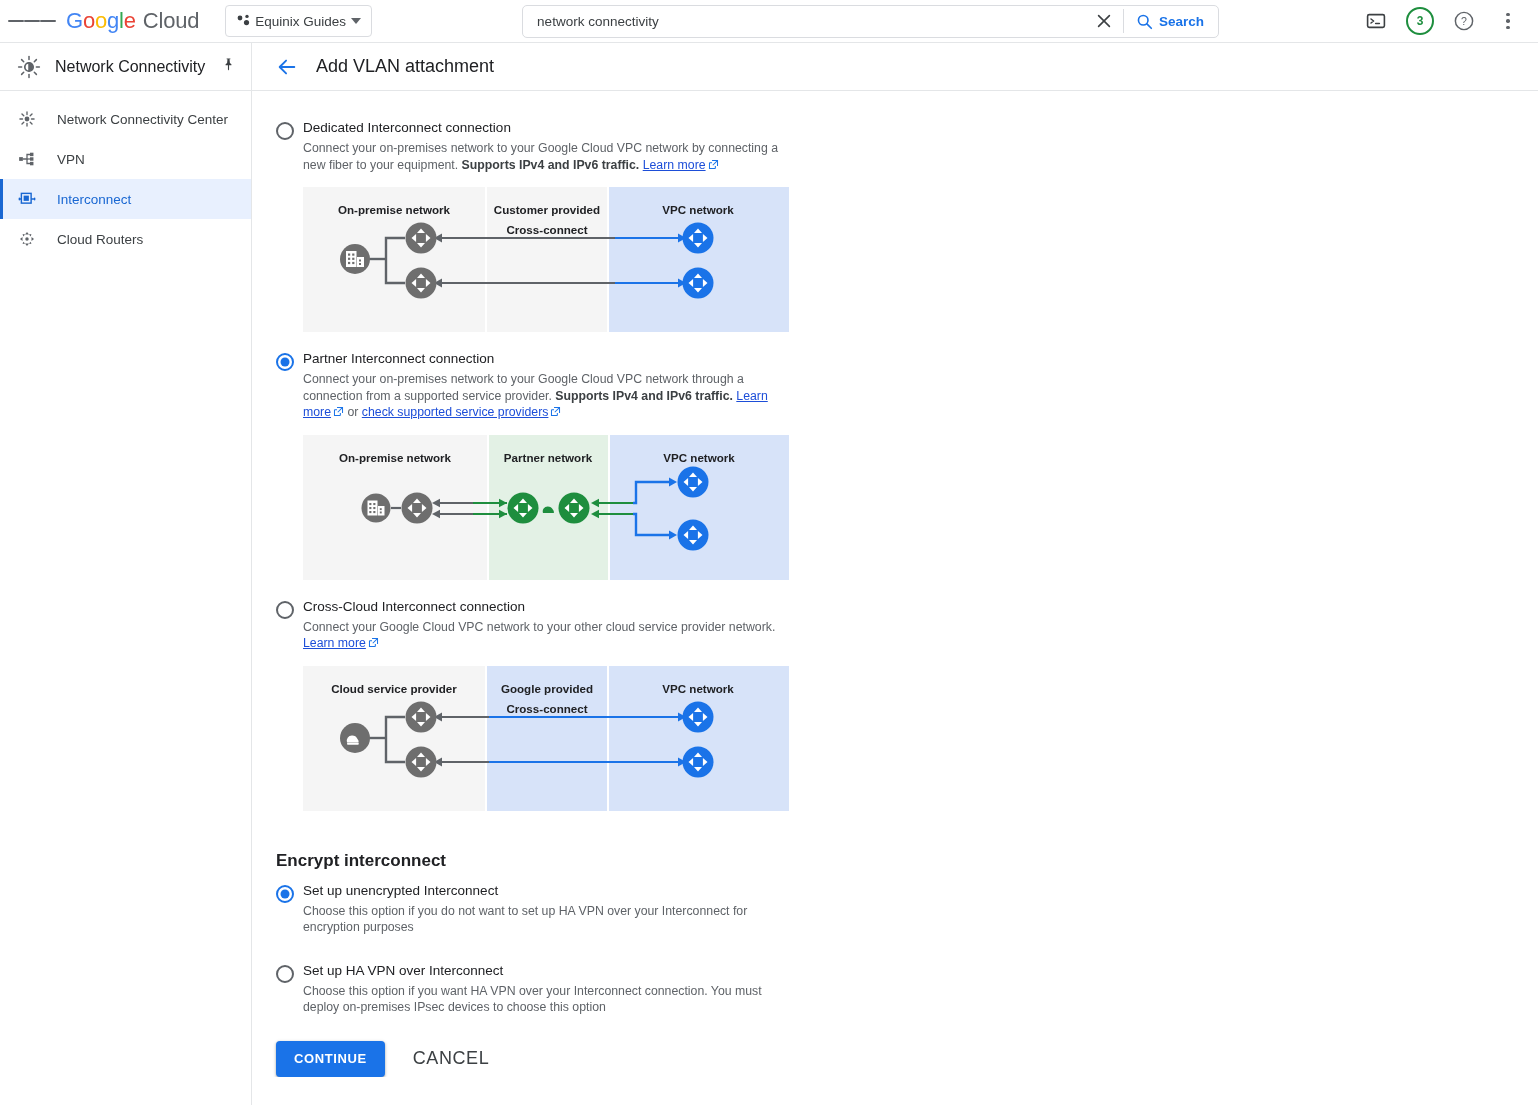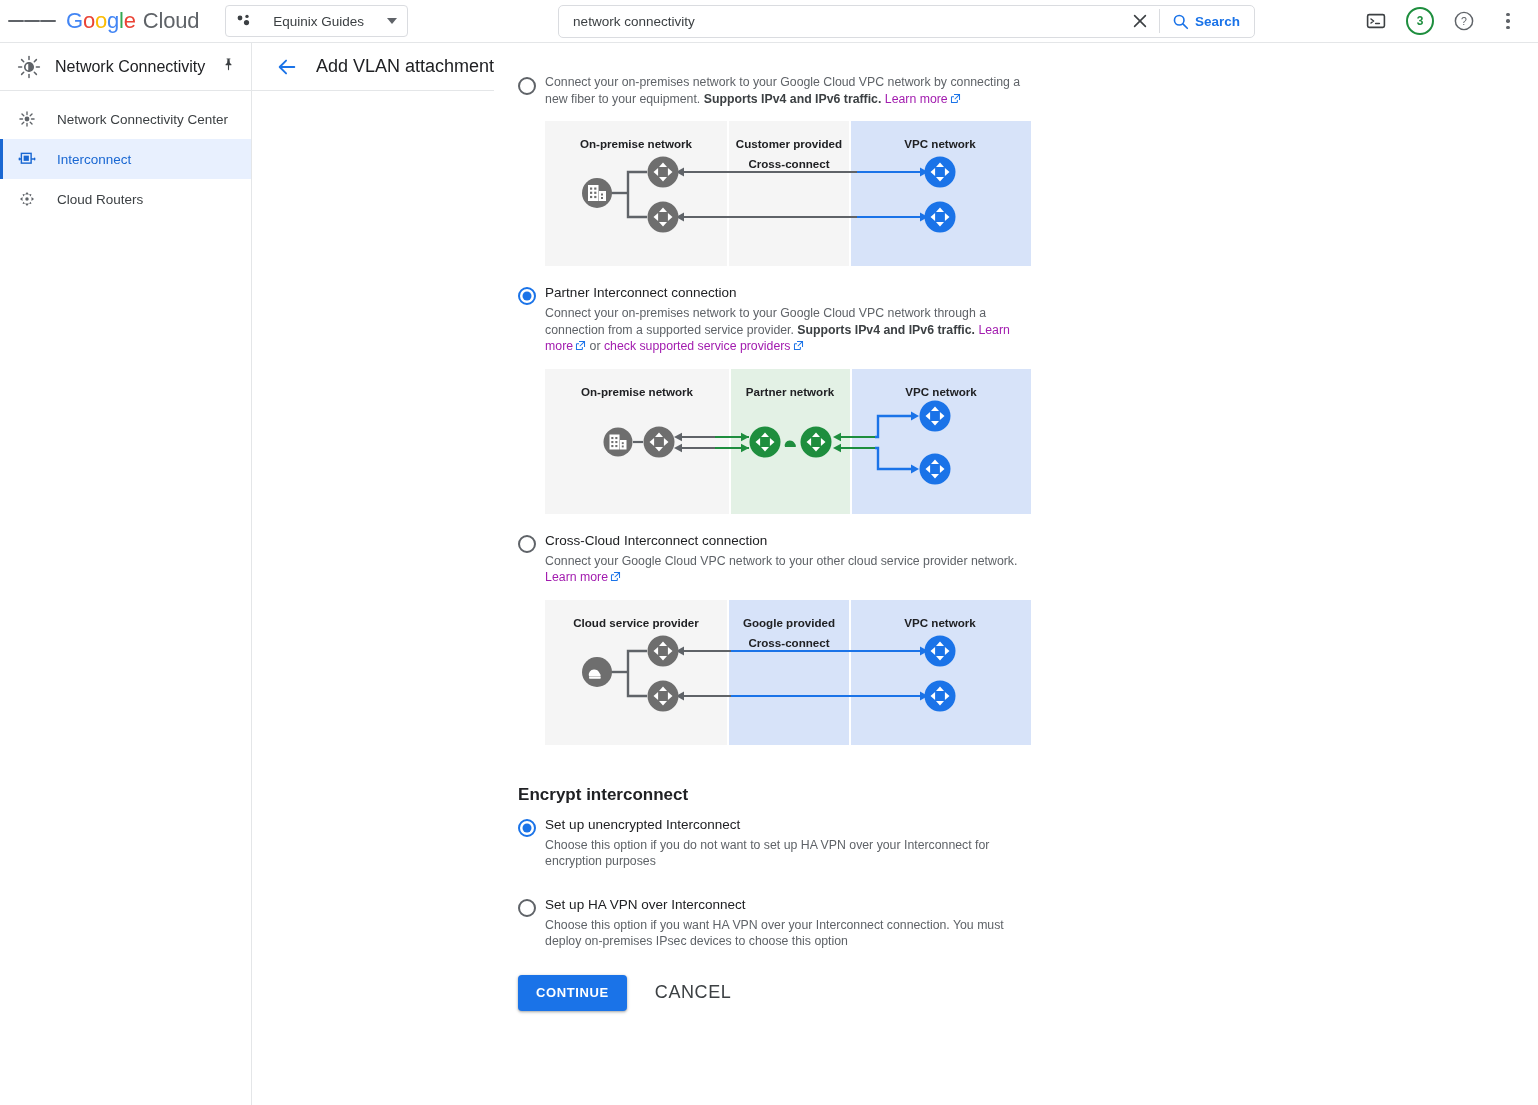--- a/index.html
+++ b/index.html
@@ -24,21 +24,21 @@
     display:flex; align-items:center; justify-content:center;
     cursor:pointer;
   }
   .hamburger span{ display:block; width:22px; height:2px; background:#5f6368; margin:2.5px 0; border-radius:1px;}
   .gc-logo{ display:flex; align-items:baseline; margin-left:10px; font-size:22px; letter-spacing:-0.2px;}
   .gc-logo .g1{color:#4285f4}.gc-logo .o1{color:#ea4335}.gc-logo .o2{color:#fbbc05}
   .gc-logo .g2{color:#4285f4}.gc-logo .l1{color:#34a853}.gc-logo .e1{color:#ea4335}
   .gc-logo .cloud{color:#5f6368; margin-left:7px;}
   .proj-chip{
     margin-left:26px; height:32px; border:1px solid #dadce0; border-radius:4px;
-    display:flex; align-items:center; padding:0 10px 0 10px; gap:21px; cursor:pointer;
+    display:flex; align-items:center; padding:0 10px 0 10px; gap:3px; cursor:pointer;
     background:#fff;
   }
   .proj-chip .proj-name{ font-size:13.5px; color:#3c4043;}
   .caret{ width:0;height:0;border-left:5px solid transparent;border-right:5px solid transparent;border-top:6px solid #5f6368; margin-left:2px;}
   .searchwrap{
     margin-left:150px;
     display:flex; align-items:center;
     width:697px; height:33px;
     border:1px solid #dadce0; border-radius:5px; background:#fff;
   }
@@ -82,21 +82,21 @@
     padding-left:17px; cursor:pointer; position:relative;
     font-size:13.5px; color:#3c4043;
   }
   .side-item.active{ background:#e8f0fe; color:#1967d2;}
   .side-item.active::before{
     content:""; position:absolute; left:0; top:0; bottom:0; width:3px; background:#1967d2;
   }
   .side-ico{ width:20px; height:20px; display:flex; align-items:center; justify-content:center; flex:none;}
 
   
-  .main{ flex:1; display:flex; flex-direction:row; min-width:0; background:#fff;}
+  .main{ flex:1; display:flex; flex-direction:column; min-width:0; background:#fff;}
   .page-head{
     height:48px; display:flex; align-items:center; gap:18px; padding-left:24px;
     border-bottom:1px solid #e4e6e8;
   }
   .back-arrow{ cursor:pointer; display:flex; align-items:center;}
   .page-title{ font-size:18px; color:#202124;}
 
   .content{ padding:28px 0 0 24px; overflow:hidden;}
   .section-title{ font-size:17px; font-weight:bold; color:#202124; margin:0 0 11px 0;}
   .section-title.second{ margin-top:40px;}
@@ -111,21 +111,21 @@
   .radio.sel::after{
     content:""; position:absolute; left:50%; top:50%; transform:translate(-50%,-50%);
     width:9px;height:9px;border-radius:50%;background:#1a73e8;
   }
   .opt-label{ font-size:13.5px; color:#202124; line-height:18px; cursor:pointer;}
   .opt-desc{
     font-size:12.3px; color:#5f6368; line-height:16.5px;
     margin-top:3px; max-width:492px;
   }
   .opt-desc b{ color:#3c4043;}
-  .lnk{ color:#a21caf; cursor:pointer;}
+  .lnk{ color:#1d4ed8; text-decoration:underline; cursor:pointer;}
   .ext{ display:inline-block; vertical-align:-1px; margin-left:2px;}
 
   
   .diagram{ margin-top:13px; margin-bottom:18px; width:486px; height:145px; position:relative;}
   .diagram svg{ display:block;}
 
   
   .btnrow{ margin-top:25px; display:flex; align-items:center; gap:20px;}
   .btn-primary{
     background:#1a73e8; color:#fff; border:none; border-radius:4px;
@@ -256,20 +256,34 @@
               <path d="M5.3 5.3 l2.4 2.4"></path>
                 <path d="M16.3 16.3 l2.4 2.4"></path>
               <path d="M18.7 5.3 l-2.4 2.4"></path>
                 <path d="M7.7 16.3 l-2.4 2.4"></path>
             </g>
           </svg>
         </span>
         <span>Network Connectivity Center</span>
       </div>
 
+      <div class="side-item">
+        <span class="side-ico">
+          <svg width="18" height="18" viewBox="0 0 24 24">
+            <rect x="1.5" y="9.5" width="5" height="5" fill="#5f6368"></rect>
+            <path d="M6.5 12 h5.5 v-6 h4" stroke="#5f6368" stroke-width="1.7" fill="none"></path>
+            <path d="M12 12 h4" stroke="#5f6368" stroke-width="1.7" fill="none"></path>
+            <path d="M12 12 v6 h4" stroke="#5f6368" stroke-width="1.7" fill="none"></path>
+            <rect x="16" y="3.6" width="4.6" height="4.6" fill="#5f6368"></rect>
+            <rect x="16" y="9.7" width="4.6" height="4.6" fill="#5f6368"></rect>
+            <rect x="16" y="15.8" width="4.6" height="4.6" fill="#5f6368"></rect>
+          </svg>
+        </span>
+        <span>VPN</span>
+      </div>
 
       <div class="side-item active">
         <span class="side-ico">
           <svg width="18" height="18" viewBox="0 0 24 24">
             <rect x="4.5" y="4.5" width="13" height="13" fill="none" stroke="#1967d2" stroke-width="1.9"></rect>
             <rect x="7.5" y="7.5" width="7" height="7" fill="#1967d2"></rect>
             <path d="M1.8 11 v2 M22.2 11 v2" stroke="#1967d2" stroke-width="1.9" stroke-linecap="round"></path>
             <path d="M1.8 12 h2.7 M17.5 12 h4.7" stroke="#1967d2" stroke-width="1.9"></path>
           </svg>
         </span>
@@ -307,20 +321,21 @@
         </svg>
       </span>
       <span class="page-title">Add VLAN attachment</span>
     </div>
 
     <div class="content">
 
 
       <div class="opt">
         <span class="radio"></span>
+        <div class="opt-label">Dedicated Interconnect connection</div>
         <div class="opt-desc">
           <span>Connect your on-premises network to your Google Cloud VPC network by connecting a new fiber to your equipment. </span><b>Supports IPv4 and IPv6 traffic.</b><span> </span><a class="lnk">Learn more</a><span class="ext"><svg width="11" height="11" viewBox="0 0 12 12">
                 <path d="M4.4 1.6 H10.4 V7.6" fill="none" stroke="#1a73e8" stroke-width="1.1"></path>
                 <path d="M10.2 1.8 L5.2 6.8" stroke="#1a73e8" stroke-width="1.1"></path>
                 <path d="M8 10.4 H1.6 V4" fill="none" stroke="#1a73e8" stroke-width="1.1"></path>
                 <path d="M8 10.4 V7.6 M1.6 4 H4.4" stroke="#1a73e8" stroke-width="1.1"></path>
               </svg></span>
         </div>
 
         <div class="diagram">

